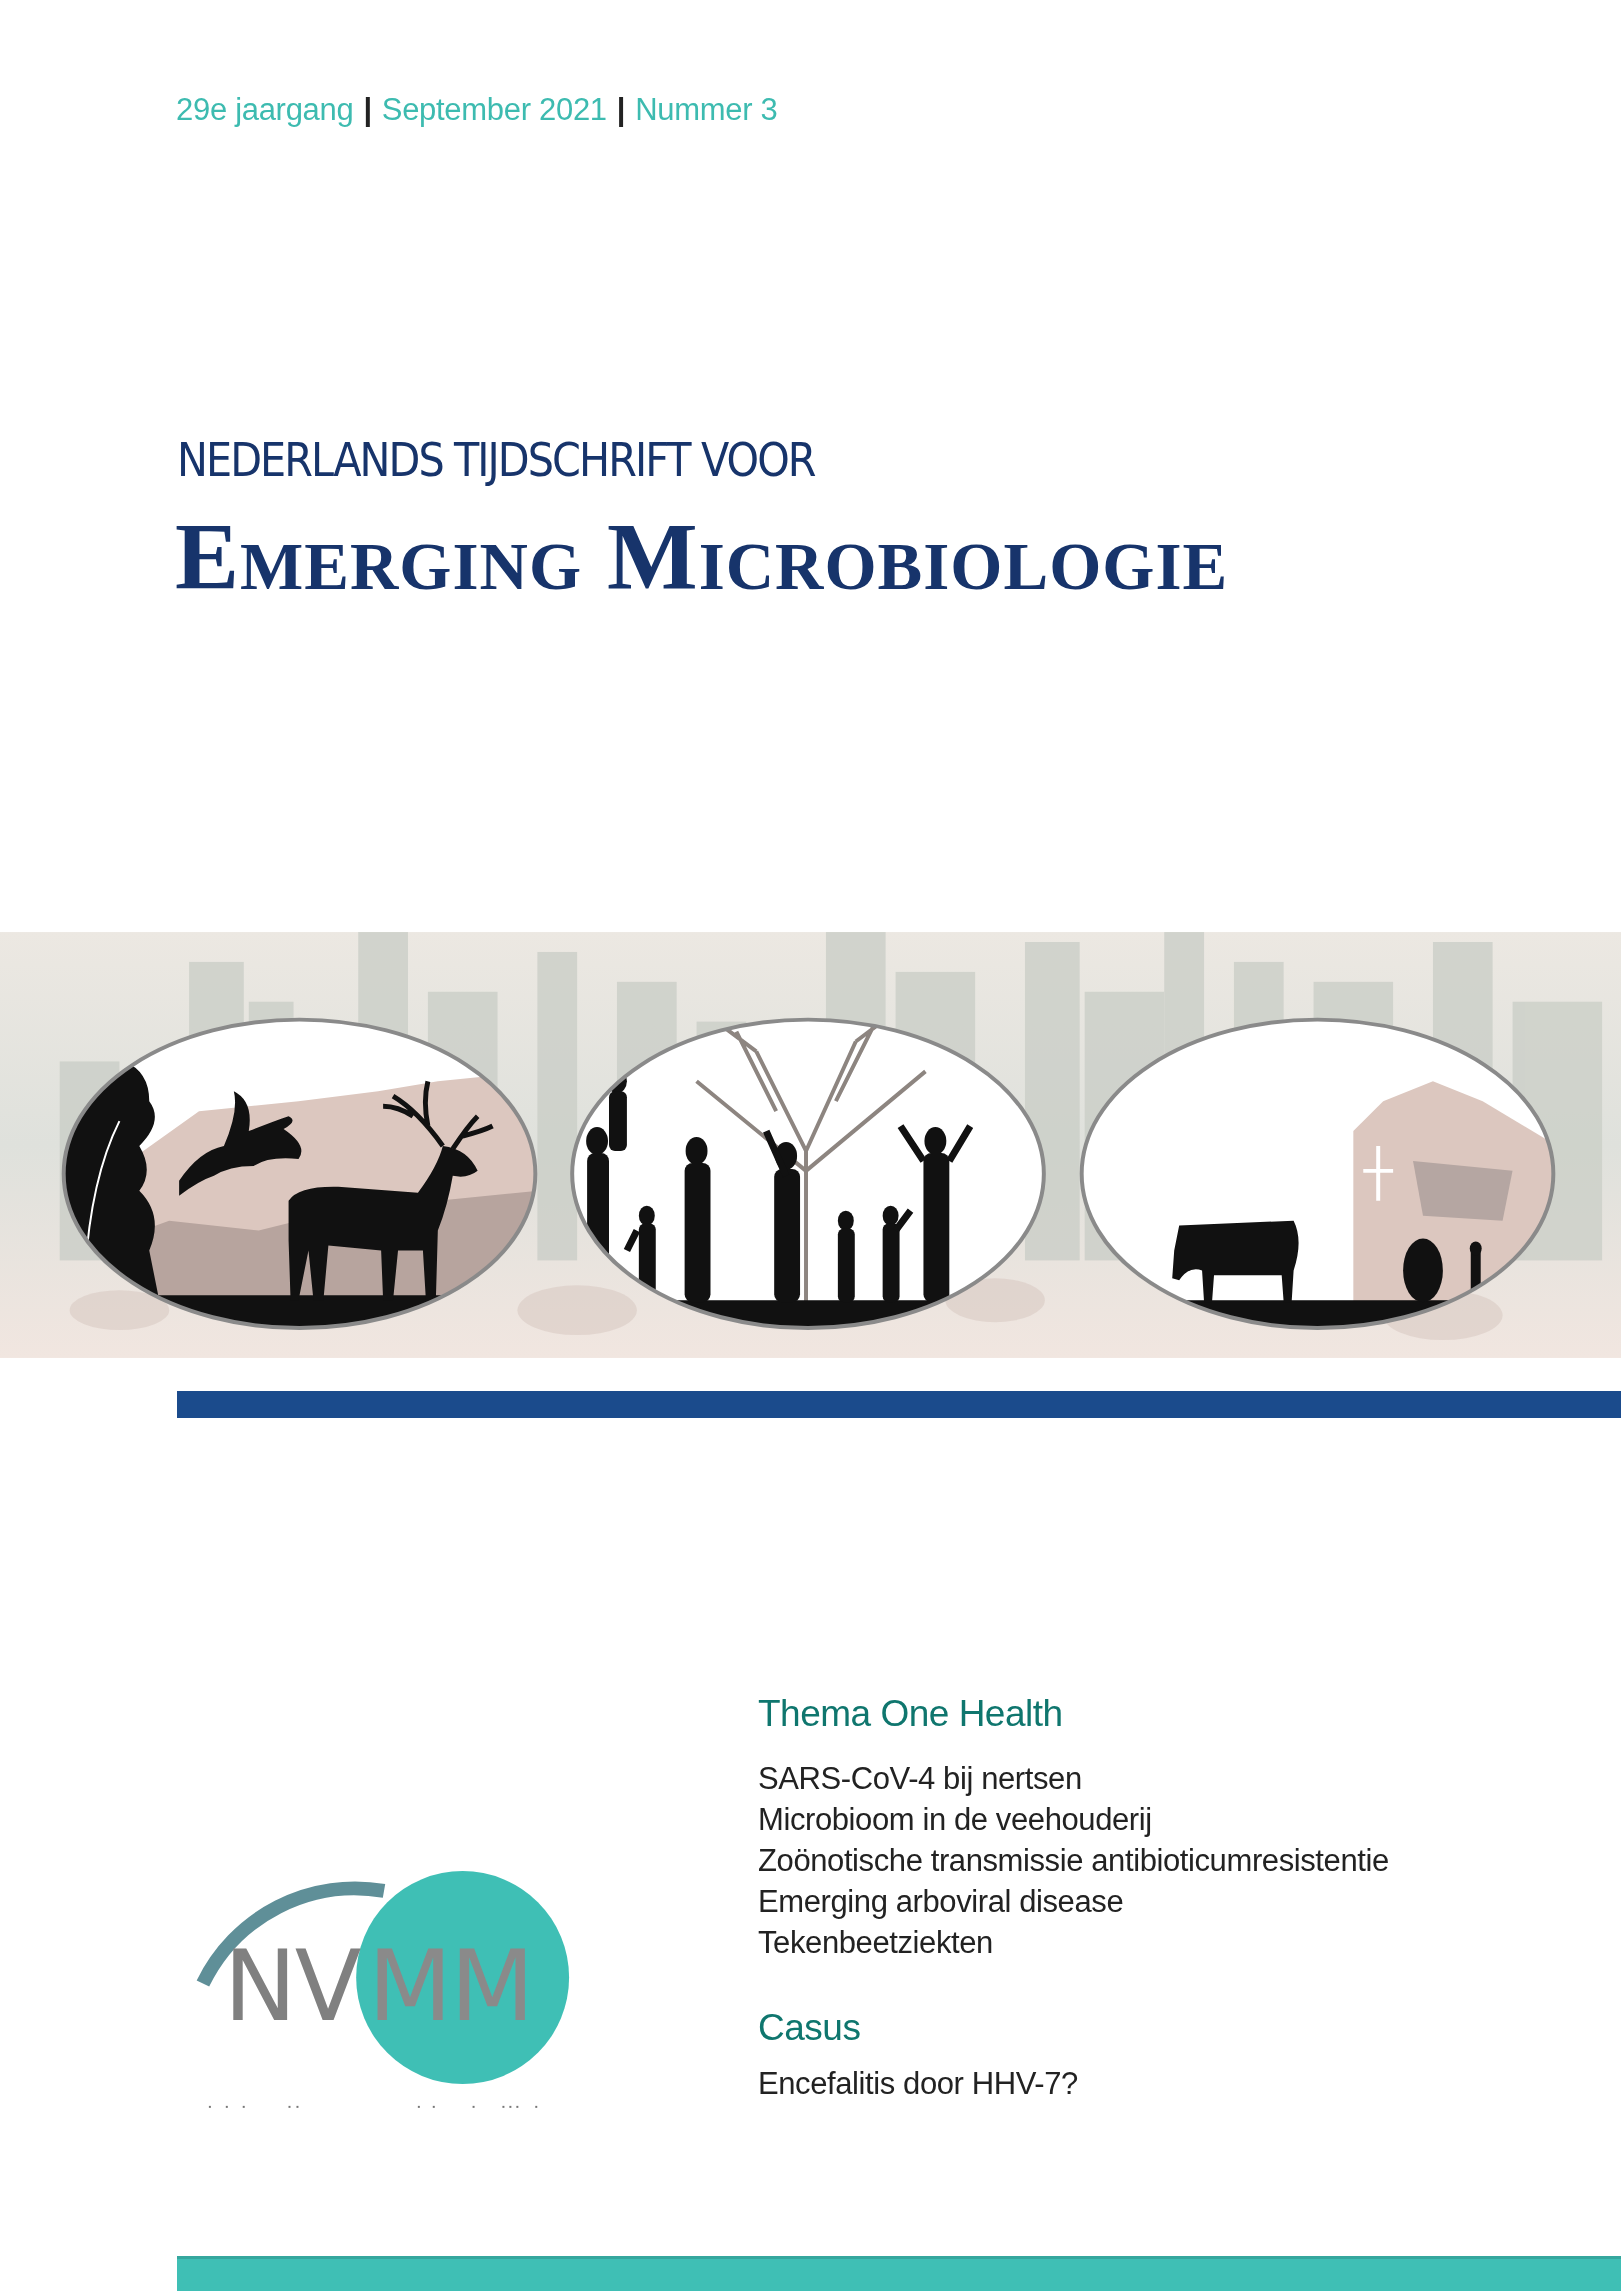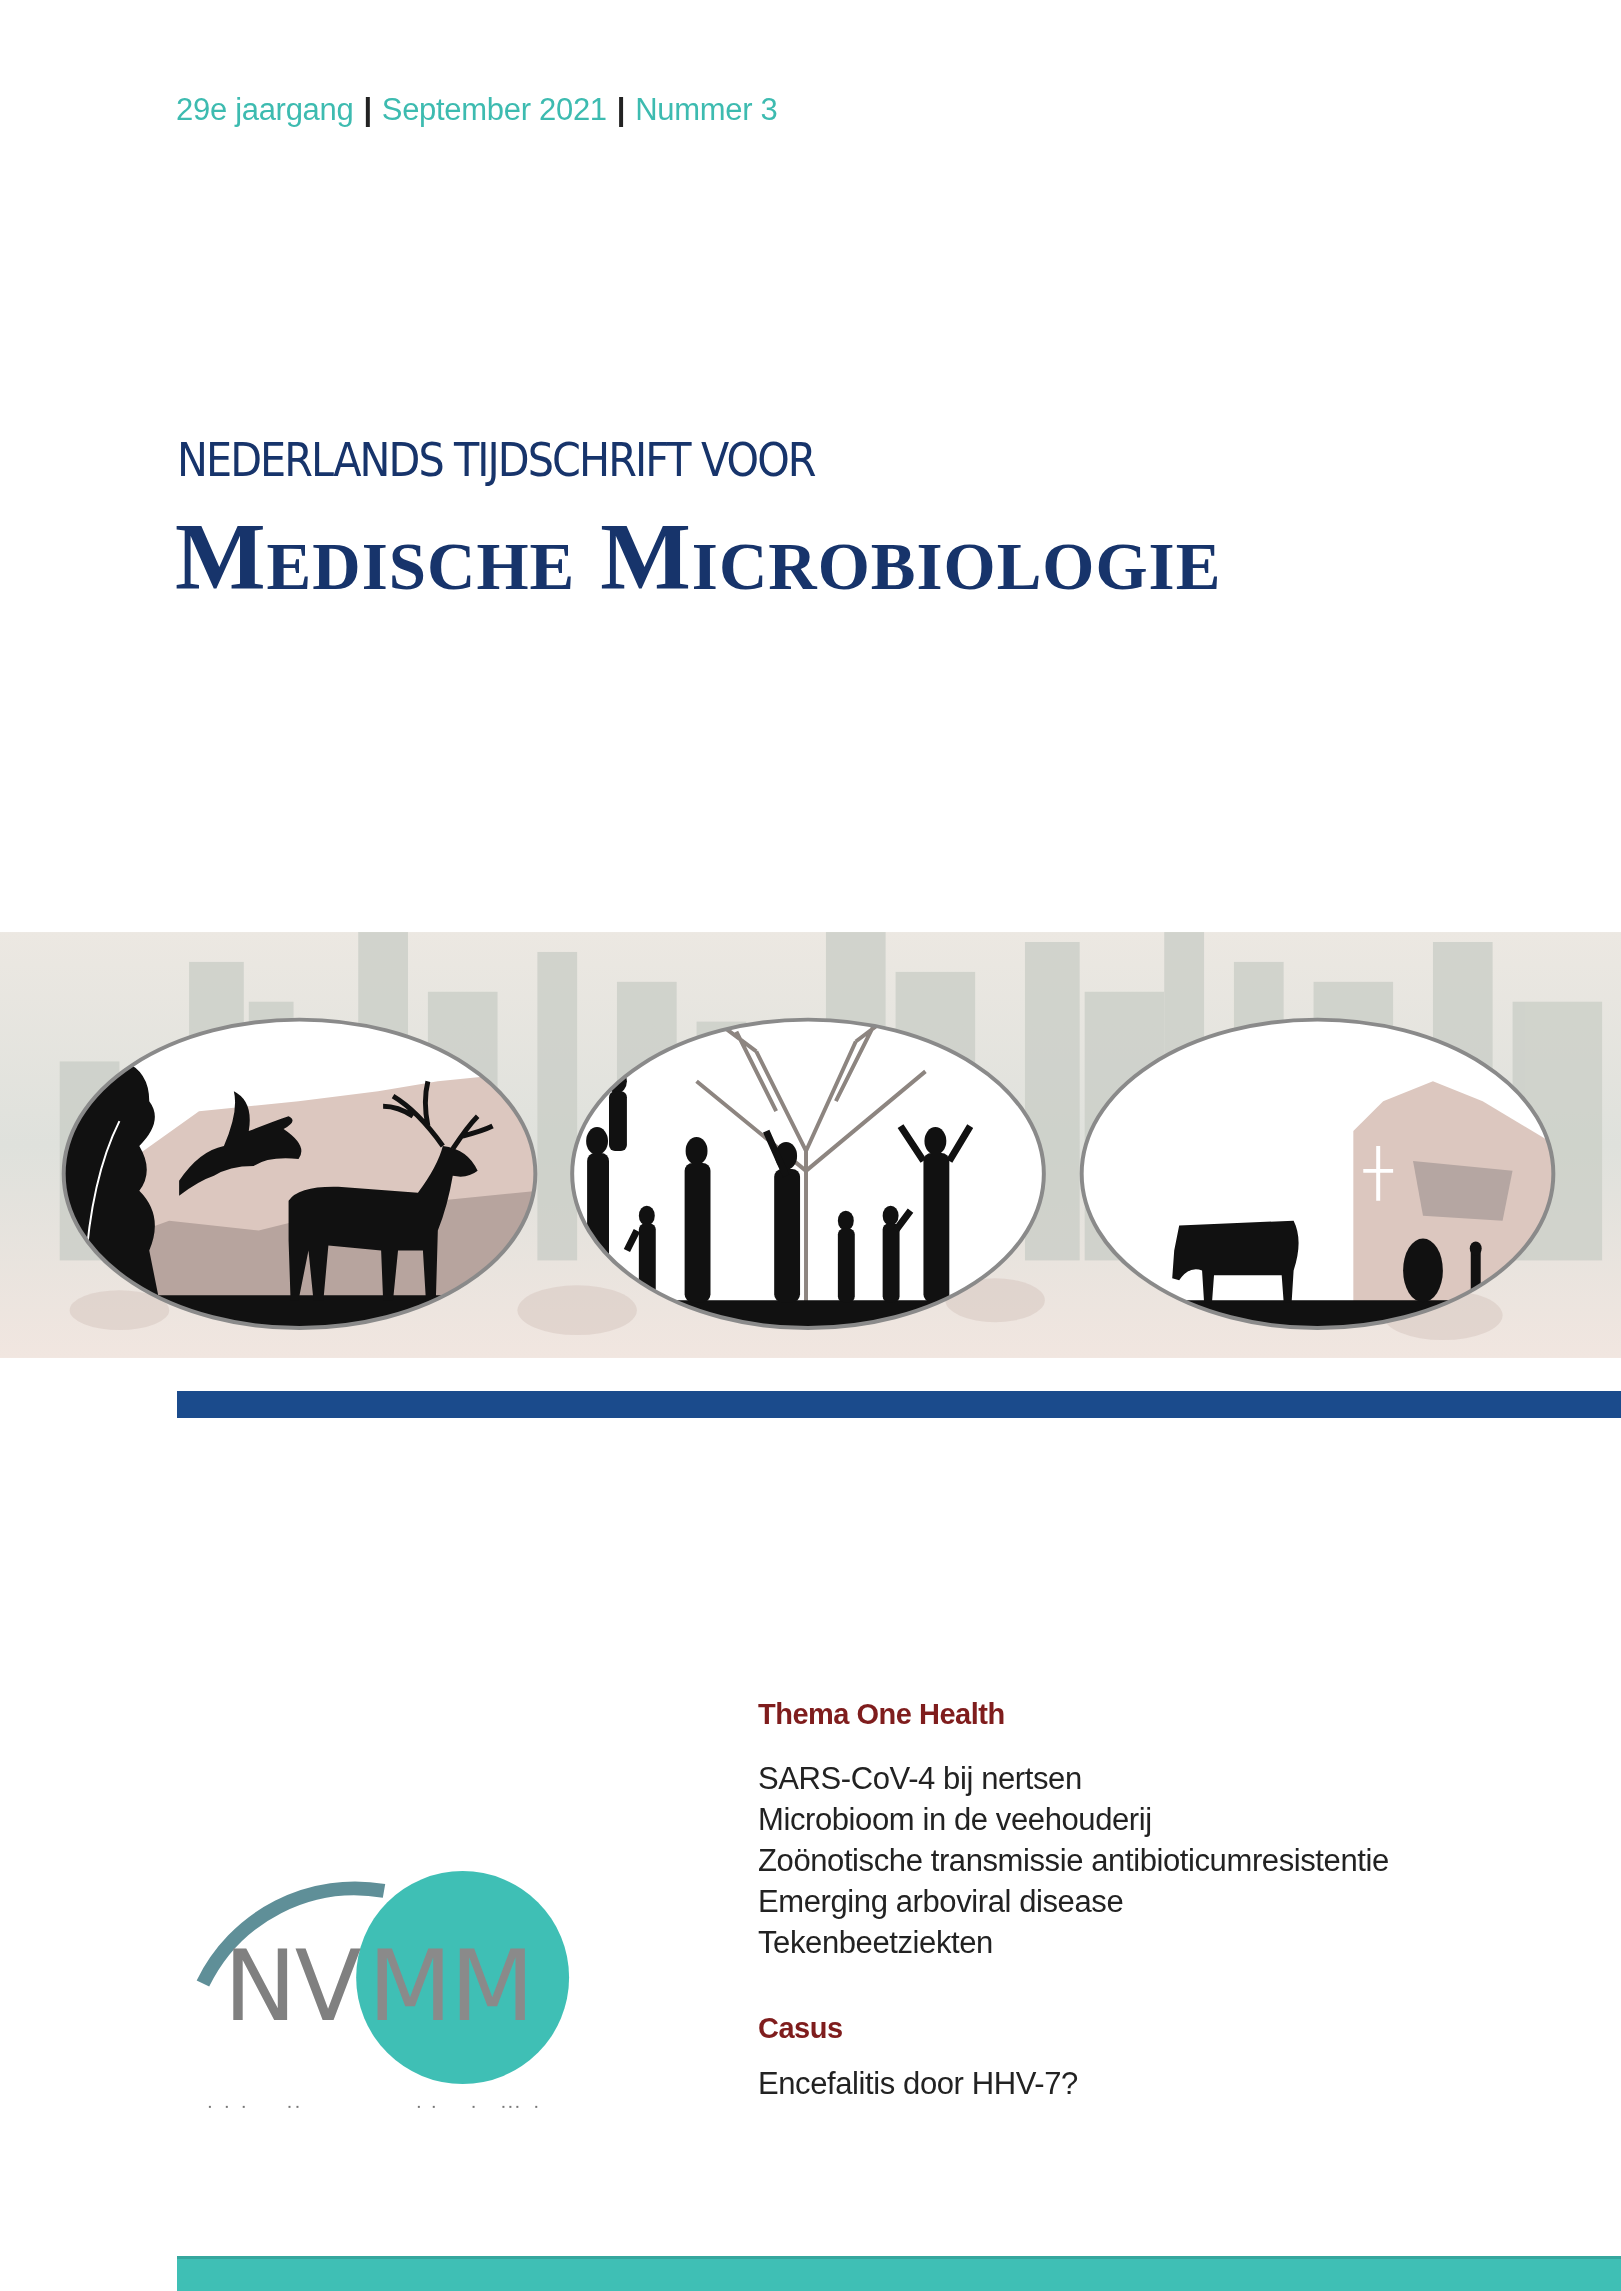--- a/index.html
+++ b/index.html
@@ -6,37 +6,37 @@
   body { width:1622px; height:2291px; position:relative; overflow:hidden; font-family:"Liberation Sans", sans-serif; }
   .abs { position:absolute; }
   #issue-line { left:176px; top:90px; font-size:31px; line-height:40px; white-space:nowrap; letter-spacing:-0.3px; }
   #issue-line .t { color:#3dbbb0; }
   #issue-line .sep { color:#222; margin:0 10px; font-weight:bold; }
   #supertitle { left:177px; top:430px; font-family:"DejaVu Sans", sans-serif; font-size:47px; color:#17346b; letter-spacing:-2.2px; white-space:nowrap; line-height:60px; transform:scaleX(0.88); transform-origin:left top; }
   #title { left:175px; top:507px; font-family:"Liberation Serif", serif; font-weight:bold; color:#17346b; font-size:96px; line-height:100px; white-space:nowrap; font-variant:small-caps; letter-spacing:1px; }
   #banner { left:0; top:932px; width:1622px; height:426px; overflow:hidden; }
   #blue-bar { left:177px; top:1391px; width:1445px; height:27px; background:#1b4b8c; }
   #teal-bar { left:177px; top:2256px; width:1445px; height:36px; background:#3fbfb5; border-top:3px solid #36a79e; box-sizing:border-box; }
-  .sec-h { color:#7f1d1d; font-weight:bold; font-size:29px; line-height:44px; white-space:nowrap; letter-spacing:-0.5px; }
+  .sec-h { color:#0f766e; font-weight:normal; font-size:37px; line-height:44px; white-space:nowrap; letter-spacing:-0.5px; }
   .item { color:#222; font-size:31px; line-height:41px; white-space:nowrap; letter-spacing:-0.4px; }
   #theme-heading { left:758px; top:1692px; }
   #theme-list { left:758px; top:1758px; }
   #casus-heading { left:758px; top:2006px; }
   #casus-list { left:758px; top:2063px; }
   #logo { left:189px; top:1841px; width:398px; height:279px;text-align:right; }
 </style>
 </head>
 <body>
 
 <div id="issue-line" class="abs">
   <span class="t">29e jaargang</span><span class="sep">|</span><span class="t">September 2021</span><span class="sep">|</span><span class="t">Nummer 3</span>
 </div>
 
 <div id="supertitle" class="abs">NEDERLANDS TIJDSCHRIFT VOOR</div>
-<div id="title" class="abs">Medische Microbiologie</div>
+<div id="title" class="abs">Emerging Microbiologie</div>
 
 <div id="banner" class="abs">
   <svg width="1622" height="426" viewBox="0 0 1630 428" xmlns="http://www.w3.org/2000/svg">
     <defs>
       <linearGradient id="bg" x1="0" y1="0" x2="0" y2="1">
         <stop offset="0" stop-color="#ece8e2"></stop>
         <stop offset="0.5" stop-color="#dfe1dc"></stop>
         <stop offset="1" stop-color="#f1e6e0"></stop>
       </linearGradient>
       <clipPath id="c1">

